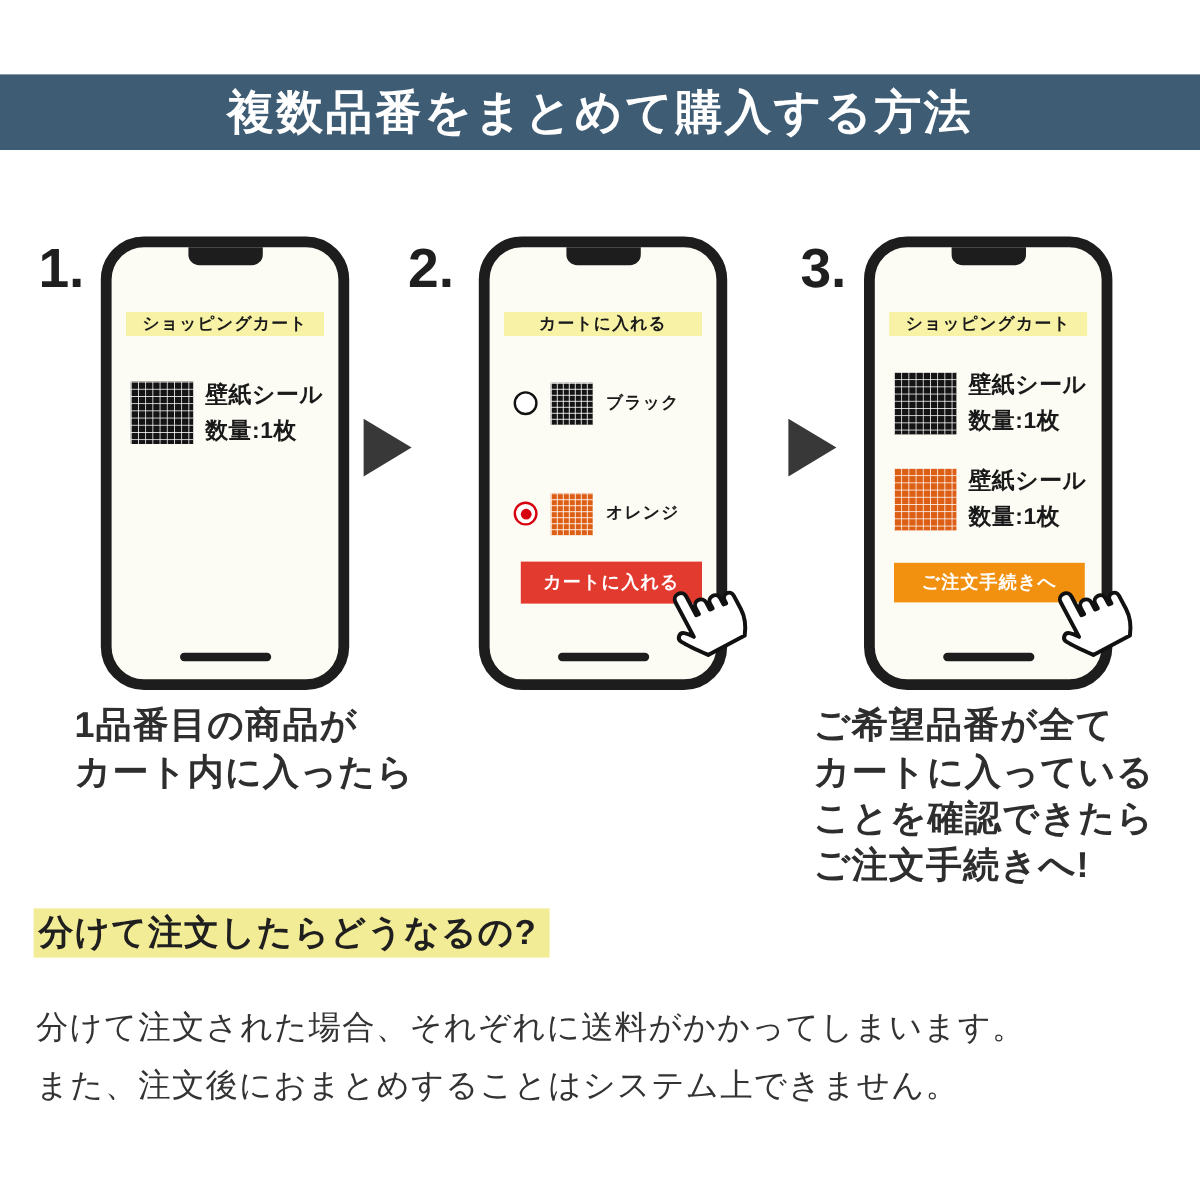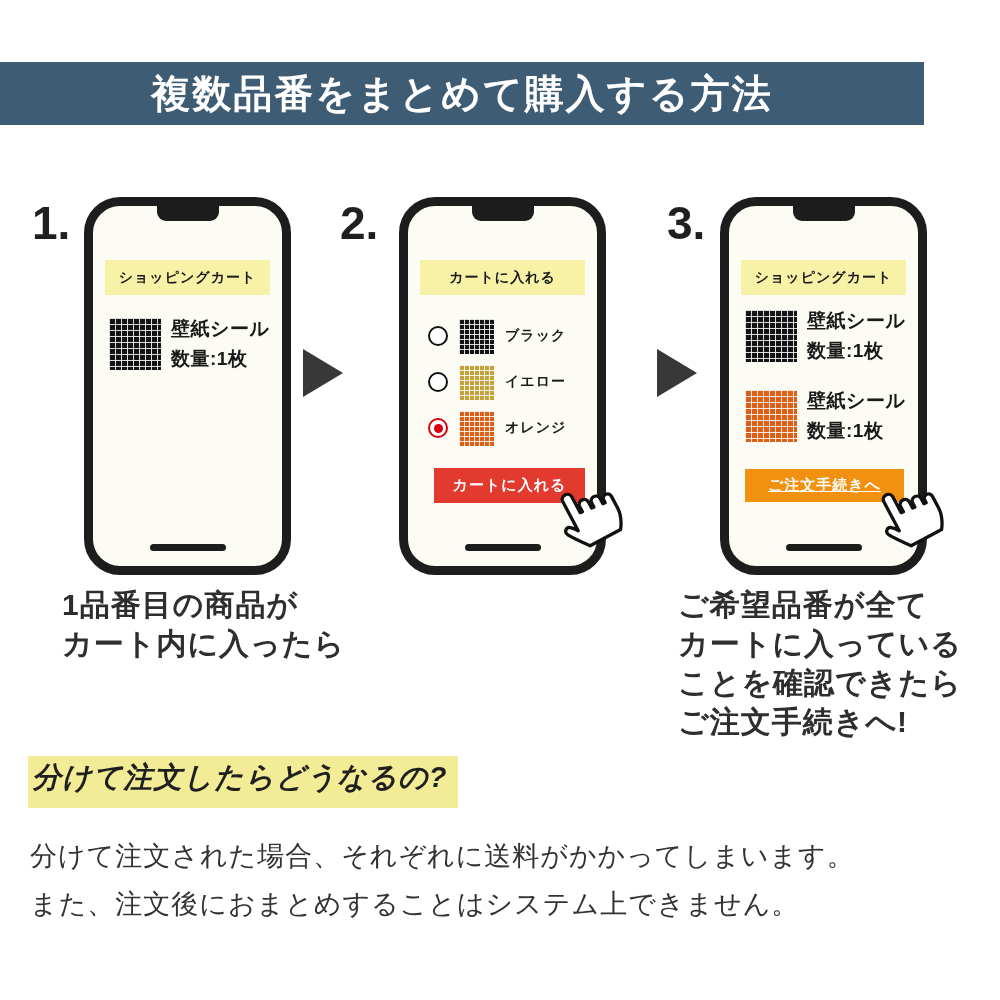--- a/index.html
+++ b/index.html
@@ -1,35 +1,35 @@
 <!DOCTYPE html>
 <html><head>
 <meta charset="utf-8">
 <style>
   * { box-sizing: border-box; }
   html,body { margin:0; padding:0; }
   body { font-family:"Liberation Sans","DejaVu Sans",sans-serif; background:#ffffff; }
   .page { position:relative; width:1000px; height:1000px; background:#ffffff; overflow:hidden; }
 
   
-  .banner { position:absolute; top:62px; left:0; width:924px; height:63px; background:#3e5c74;
+  .banner { position:absolute; top:62px; left:0; width:1000px; height:63px; background:#3e5c74;
             display:flex; align-items:center; justify-content:center; }
   .banner-title { color:#ffffff; font-size:39px; font-weight:bold; letter-spacing:2px; }
 
   
   .step-num { position:absolute; top:196px; font-size:46px; font-weight:bold; color:#1f1f1f; }
 
   
   .phone { position:absolute; top:197px; width:207px; height:378px; background:#fdfcf4;
            border:9px solid #1d1d1d; border-radius:36px; }
   .notch { position:absolute; top:0; left:50%; transform:translateX(-50%);
            width:62px; height:15px; background:#1d1d1d; border-radius:0 0 9px 9px; }
   .homebar { position:absolute; bottom:15px; left:50%; transform:translateX(-50%);
              width:76px; height:7px; background:#1d1d1d; border-radius:4px; }
-  .phone-bar { position:absolute; top:54px; left:12px; right:12px; height:35px; background:#f7f2a6;
+  .phone-bar { position:absolute; top:54px; left:12px; right:12px; height:20px; background:#f7f2a6;
                display:flex; align-items:center; justify-content:center;
                font-size:14px; font-weight:bold; letter-spacing:1px; color:#1a1a1a;text-align:right; }
 
   
   .product { position:absolute; left:16px; display:flex; align-items:center; gap:10px; }
   .swatch { display:block; background-color:#141414;
             background-image:
               linear-gradient(rgba(255,255,255,.85) 1px, transparent 1px),
               linear-gradient(90deg, rgba(255,255,255,.85) 1px, transparent 1px);
             background-size:6px 6px; }
@@ -46,39 +46,39 @@
   .radio { width:20px; height:20px; border:2.6px solid #111; border-radius:50%; background:#fff; position:relative; flex:0 0 auto; }
   .radio.selected { border-color:#d7000f; }
   .radio.selected::after { content:""; position:absolute; top:50%; left:50%; width:9px; height:9px;
                            margin:-4.5px 0 0 -4.5px; border-radius:50%; background:#d7000f; }
   .opt-label { font-size:14px; font-weight:bold; color:#1a1a1a; letter-spacing:1px; }
 
   
   .btn { position:absolute; display:flex; align-items:center; justify-content:center;
          color:#ffffff; font-weight:bold; }
   .btn-red    { left:26px; top:262px; width:151px; height:35px; background:#e33a30; font-size:15px; letter-spacing:1px; }
-  .btn-orange { left:16px; top:263px; width:159px; height:33px; background:#f29110; font-size:15px; letter-spacing:1px;text-decoration:underline; }
+  .btn-orange { left:16px; top:263px; width:159px; height:33px; background:#f29110; font-size:15px; letter-spacing:1px; }
 
   
   .arrow { position:absolute; top:349px; width:0; height:0;
            border-top:24px solid transparent; border-bottom:24px solid transparent;
            border-left:40px solid #383838; }
 
   
   .hand { position:absolute; left:142px; top:272px; width:72px; height:72px;
           transform:rotate(-28deg); z-index:3; }
 
   
   .caption { position:absolute; top:585px; margin:0; font-size:30px; font-weight:bold;
              color:#2e2e2e; line-height:39px; white-space:pre-line; letter-spacing:1px; }
 
   
   .faq-q { position:absolute; left:28px; top:758px; margin:0; font-size:29px; font-weight:bold;
            color:#1f1f1f; letter-spacing:1px; }
-  .faq-q .hl { background:#f3ec96; padding:5px 10px 15px 4px;font-style:italic; }
+  .faq-q .hl { background:#f3ec96; padding:5px 10px 4px 4px; }
   .faq-a { position:absolute; left:30px; margin:0; font-size:27px; color:#333333; letter-spacing:1px; }
 </style>
 </head>
 <body>
 
 <div class="page">
 
   <header class="banner" style="background-color: rgb(62, 92, 116);">
     <div class="banner-title">複数品番をまとめて購入する方法</div>
   </header>
@@ -103,25 +103,20 @@
   <div class="arrow" style="left:303px"></div>
 
   <section class="phone" style="left:399px">
     <div class="notch"></div>
     <div class="phone-bar" style="background-color: rgb(247, 242, 166);">カートに入れる</div>
 
     <div class="option" style="top:112px">
       <span class="radio"></span>
       <span class="swatch swatch-sm sw-black" style="background-color: rgb(20, 20, 20);"></span>
       <span class="opt-label">ブラック</span>
-    </div>
-    <div class="option" style="top:158px">
-      <span class="radio"></span>
-      <span class="swatch swatch-sm sw-yellow" style="background-color: rgb(195, 162, 59);"></span>
-      <span class="opt-label">イエロー</span>
     </div>
     <div class="option" style="top:204px">
       <span class="radio selected"></span>
       <span class="swatch swatch-sm sw-orange" style="background-color: rgb(220, 95, 21);"></span>
       <span class="opt-label">オレンジ</span>
     </div>
 
     <div class="btn btn-red" style="background-color: rgb(227, 58, 48);">カートに入れる</div>
 
     <div class="hand">

